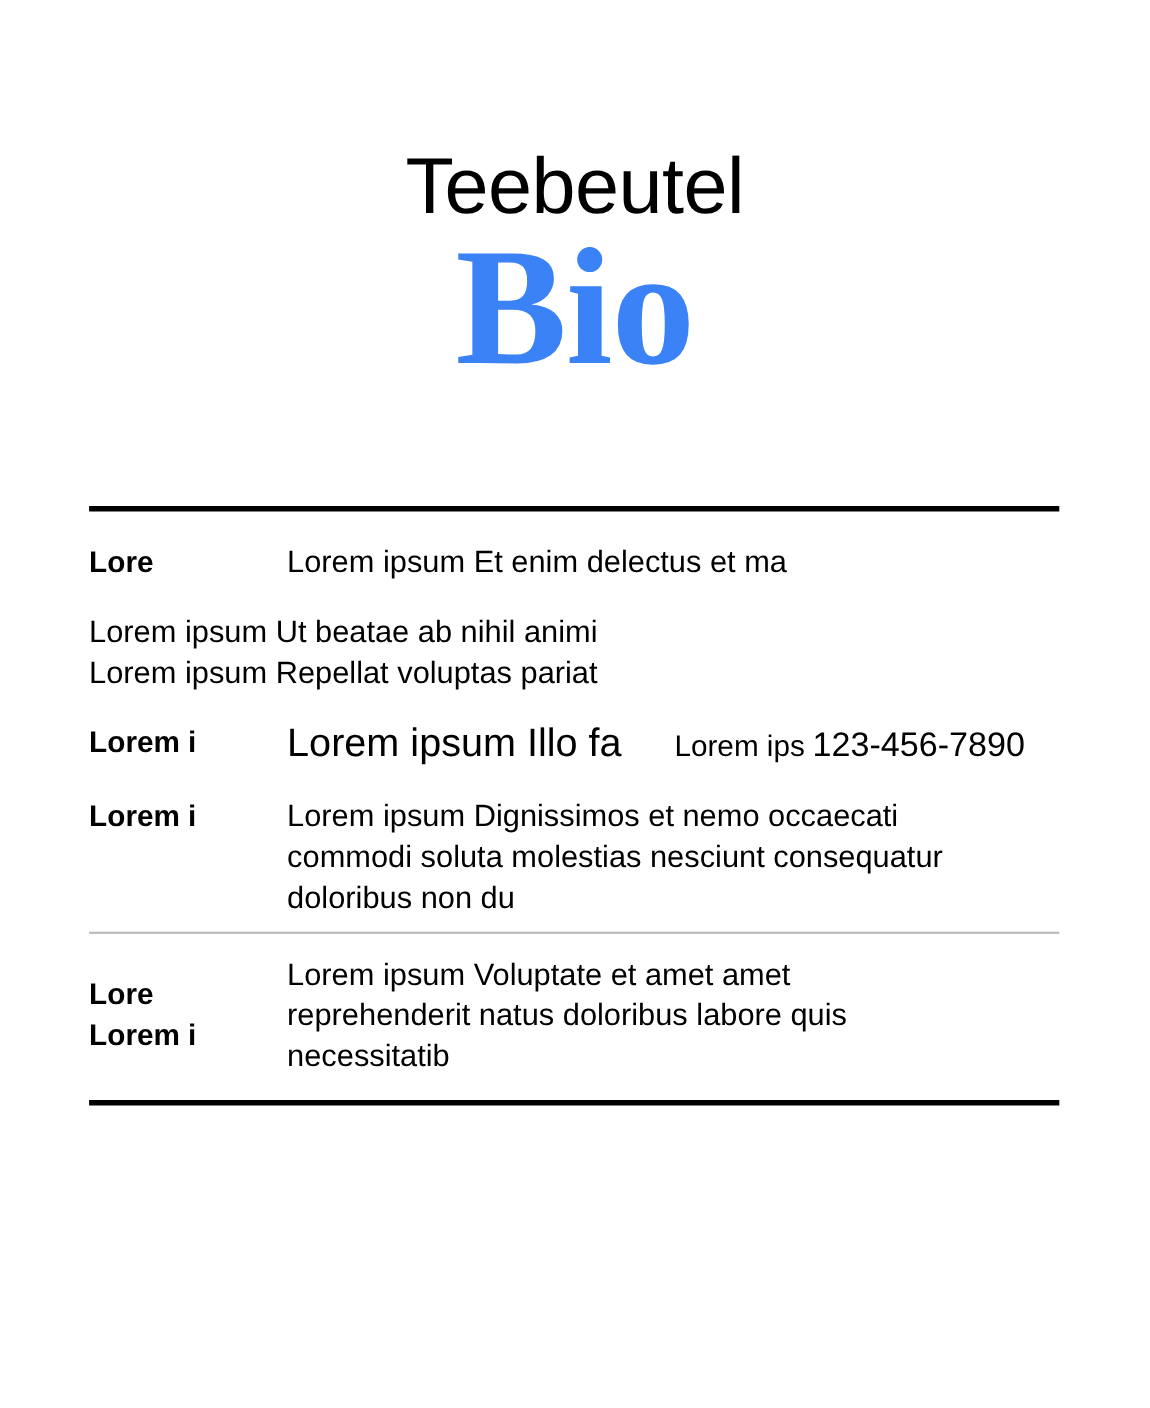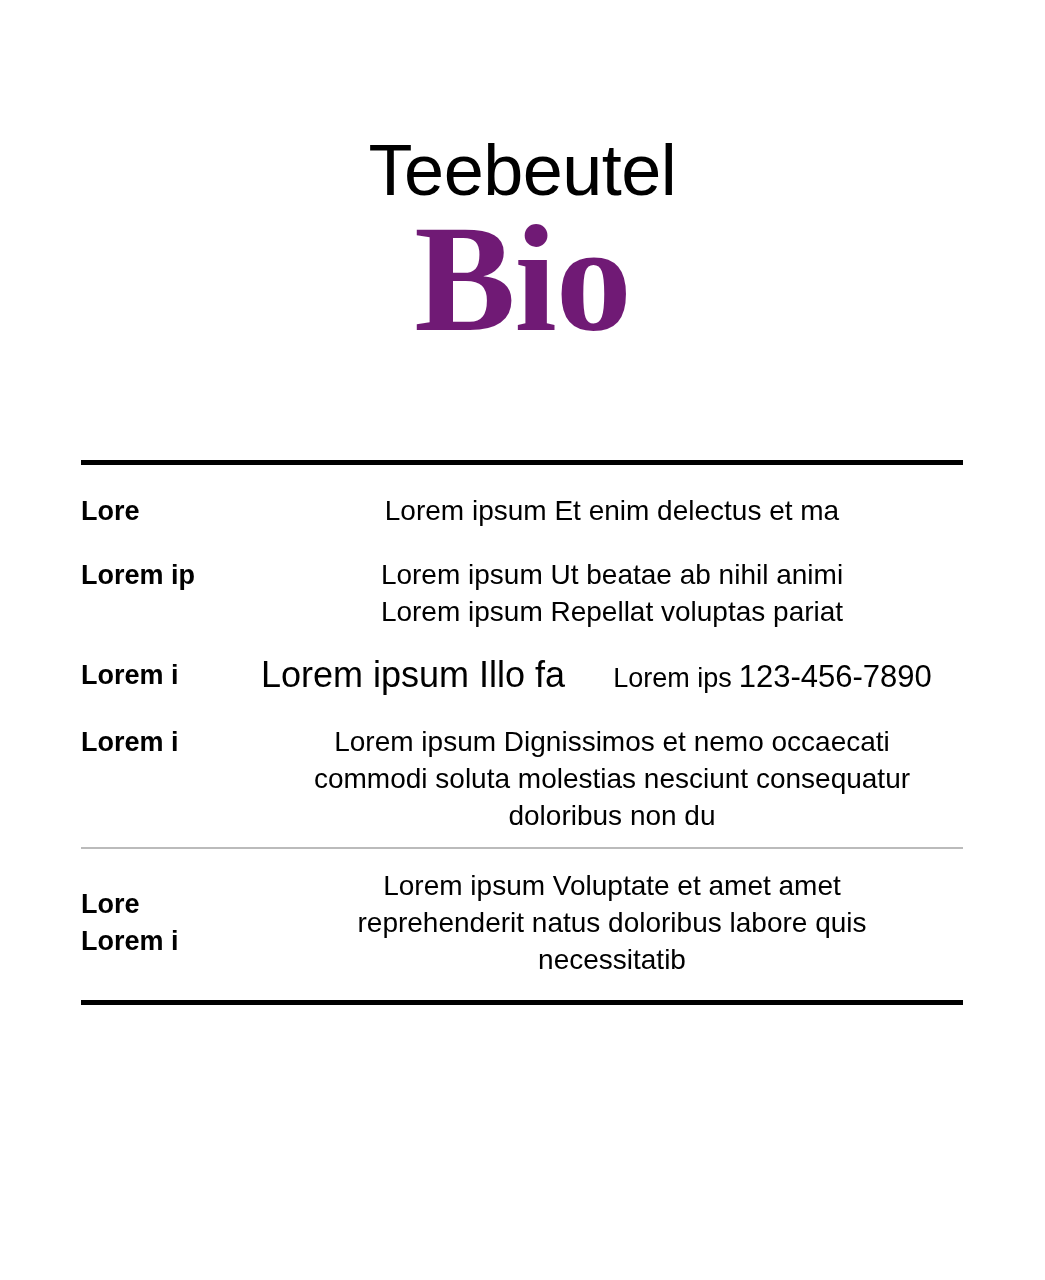--- a/index.html
+++ b/index.html
@@ -41,21 +41,21 @@
     letter-spacing: -0.5px;
     color: #000000;
   }
   .brand-sub {
     display: block;
     font-family: "Liberation Serif", serif;
     font-weight: 700;
     font-size: 152px;
     line-height: 130px;
     letter-spacing: -1px;
-    color: #701a75;
+    color: #3b82f6;
     margin-top: 6px;
   }
 
   
   .spec-table {
     position: absolute;
     left: 81px;
     top: 460px;
     width: 882px;
   }
@@ -107,21 +107,20 @@
     display: block;
   }
 
   .row-value {
     flex: 1 1 auto;
     font-family: "Liberation Sans", sans-serif;
     font-weight: 400;
     font-size: 28px;
     line-height: 37px;
     color: #000000;
-    text-align: center;
   }
   .row-value .value-line {
     display: block;
     white-space: nowrap;
   }
 
   
   .inline-row {
     display: flex;
     align-items: baseline;
@@ -168,23 +167,20 @@
       <div class="spec-row">
         <div class="row-label">
           <span class="label-line">Lore</span>
         </div>
         <div class="row-value">
           <span class="value-line">Lorem ipsum Et enim delectus et ma</span>
         </div>
       </div>
 
       <div class="spec-row">
-        <div class="row-label">
-          <span class="label-line">Lorem ip</span>
-        </div>
         <div class="row-value">
           <span class="value-line">Lorem ipsum Ut beatae ab nihil animi</span>
           <span class="value-line">Lorem ipsum Repellat voluptas pariat</span>
         </div>
       </div>
 
       <div class="spec-row">
         <div class="row-label">
           <span class="label-line">Lorem i</span>
         </div>

